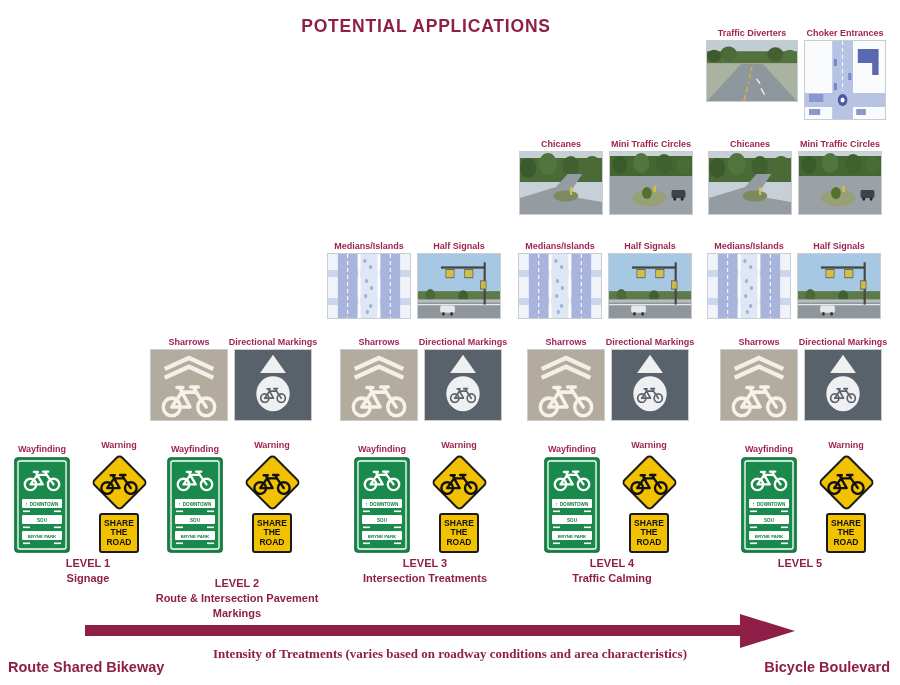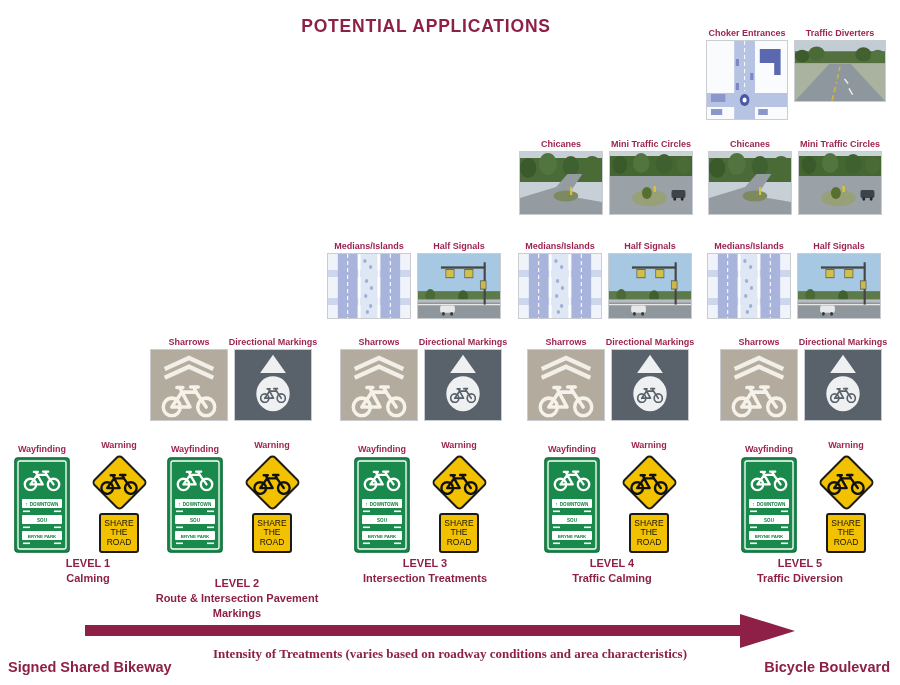--- a/index.html
+++ b/index.html
@@ -31,21 +31,21 @@
   .signcol{position:relative;display:flex;flex-direction:column;align-items:center;}
   .wf-sign{margin-top:13px;}
   .diamond-wrap{position:relative;margin-top:13px;width:58px;height:58px;}
   .diamond{position:absolute;left:8.5px;top:8.5px;width:41px;height:41px;
     background:var(--warn-yellow);border:2.2px solid #1a1a1a;border-radius:5px;
     transform:rotate(45deg);}
   .diamond-bike{position:absolute;left:9px;top:17px;color:#111;}
   .plaque{margin-top:2px;width:40px;height:40px;background:var(--warn-yellow);
     border:2px solid #1a1a1a;border-radius:3px;display:flex;flex-direction:column;
     align-items:center;justify-content:center;line-height:1.08;
-    font-size:8.5px;font-weight:normal;color:#111;text-align:center;}
+    font-size:8.5px;font-weight:bold;color:#111;text-align:center;}
 
   
   .level{position:absolute;top:556px;text-align:center;color:var(--maroon);
     font-size:11px;font-weight:bold;line-height:1.35;}
 
   
   .arrow-shaft{position:absolute;left:85px;top:625px;width:657px;height:11px;background:var(--maroon);}
   .arrow-head{position:absolute;left:740px;top:614px;width:0;height:0;
     border-top:17px solid transparent;border-bottom:17px solid transparent;
     border-left:55px solid var(--maroon);}
@@ -200,32 +200,32 @@
     </symbol>
   </defs>
 </svg>
 
 <div class="canvas">
 
   <div class="title">POTENTIAL APPLICATIONS</div>
 
   <div class="pair" style="left:706px;top:28px;">
     <div class="cell">
+      <span class="tlabel">Traffic Diverters</span>
+      <div class="tile">
+        <svg width="90" height="60">
+            <use href="#scene-street" width="90" height="60"></use>
+          </svg>
+      </div>
+    </div>
+    <div class="cell">
       <span class="tlabel">Choker Entrances</span>
       <div class="tile">
         <svg width="80" height="78">
             <use href="#scene-choker" width="80" height="78"></use>
-          </svg>
-      </div>
-    </div>
-    <div class="cell">
-      <span class="tlabel">Traffic Diverters</span>
-      <div class="tile">
-        <svg width="90" height="60">
-            <use href="#scene-street" width="90" height="60"></use>
           </svg>
       </div>
     </div>
   </div>
 
   <div class="pair" style="left:519px;top:139px;">
     <div class="cell">
       <span class="tlabel">Chicanes</span>
       <div class="tile">
         <svg width="82" height="62">
@@ -575,38 +575,37 @@
       <div class="plaque">
         <span>SHARE</span>
         <span>THE</span>
         <span>ROAD</span>
       </div>
     </div>
   </div>
 
   <div class="level" style="left:8px;width:160px;">
     <div>LEVEL 1</div>
-    <div>Calming</div>
+    <div>Signage</div>
   </div>
   <div class="level" style="left:147px;width:180px;margin-top:20px;">
     <div>LEVEL 2</div>
     <div>Route &amp; Intersection Pavement Markings</div>
   </div>
   <div class="level" style="left:330px;width:190px;">
     <div>LEVEL 3</div>
     <div>Intersection Treatments</div>
   </div>
   <div class="level" style="left:522px;width:180px;">
     <div>LEVEL 4</div>
     <div>Traffic Calming</div>
   </div>
   <div class="level" style="left:710px;width:180px;">
     <div>LEVEL 5</div>
-    <div>Traffic Diversion</div>
   </div>
 
   <div class="arrow-shaft"></div>
   <div class="arrow-head"></div>
   <div class="axis-caption">Intensity of Treatments (varies based on roadway conditions and area characteristics)</div>
-  <div class="endpoint left">Signed Shared Bikeway</div>
+  <div class="endpoint left">Route Shared Bikeway</div>
   <div class="endpoint right">Bicycle Boulevard</div>
 
 </div>
 
 </body></html>

